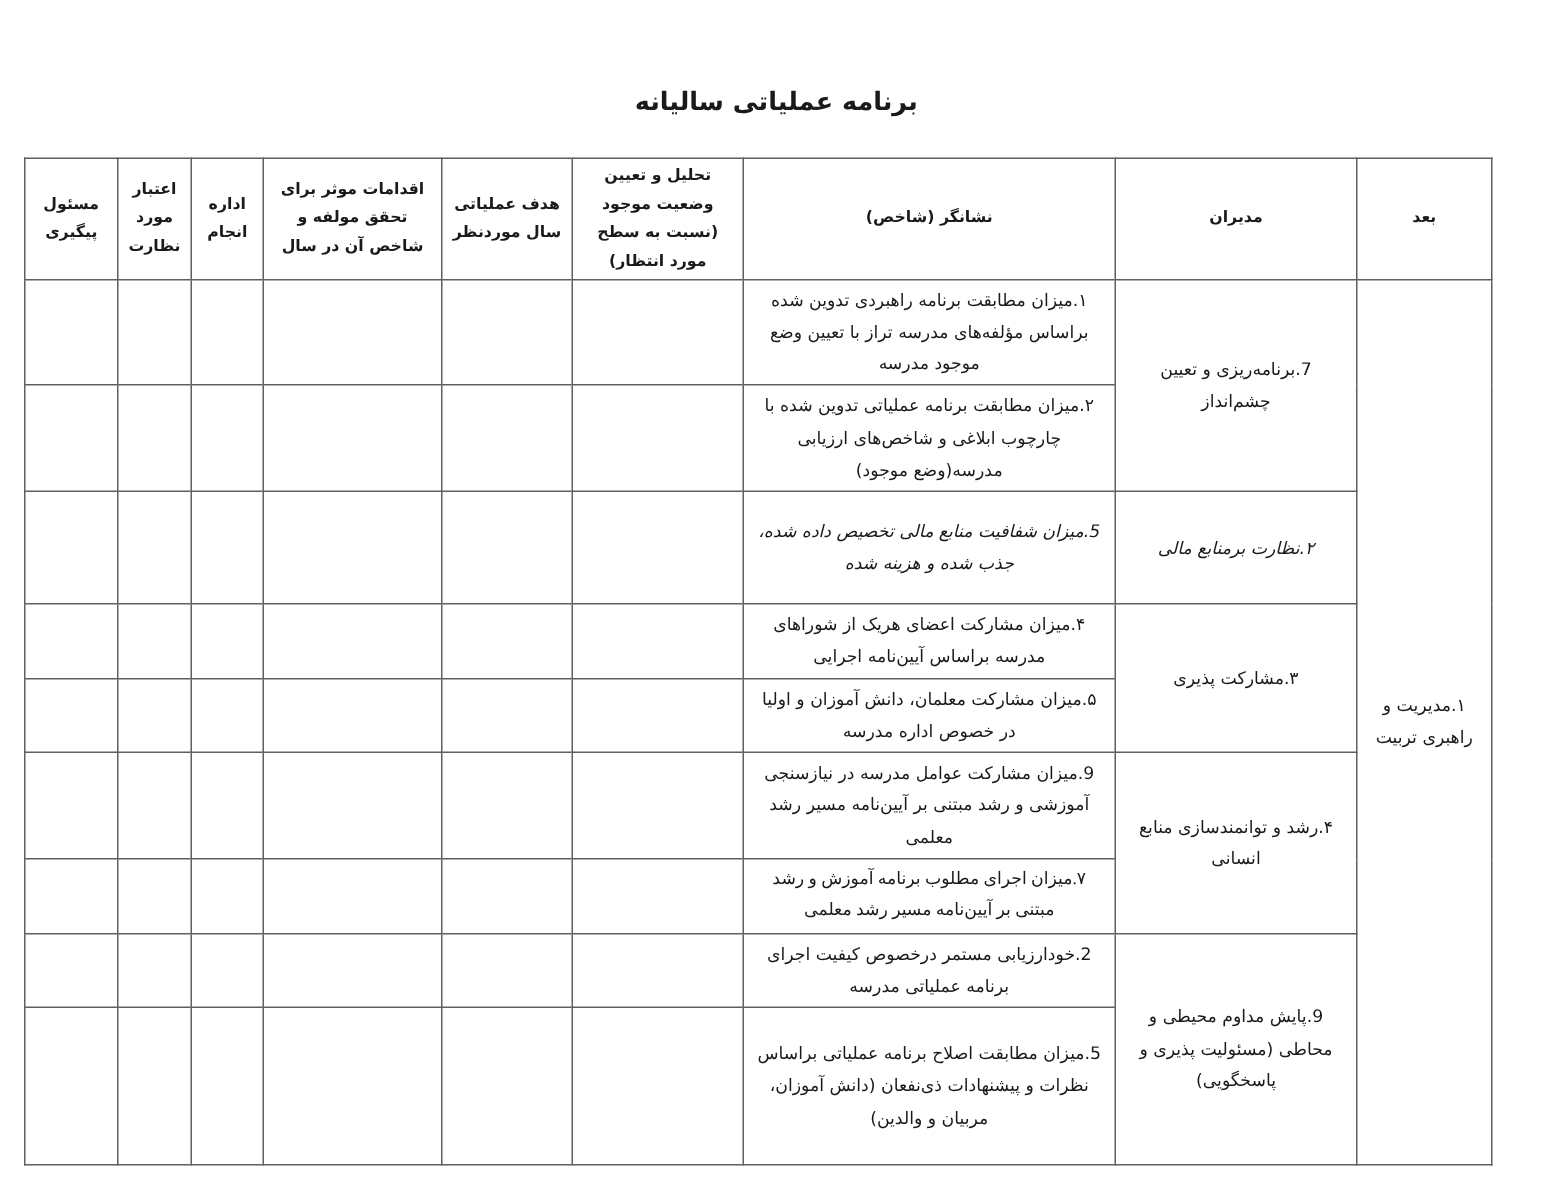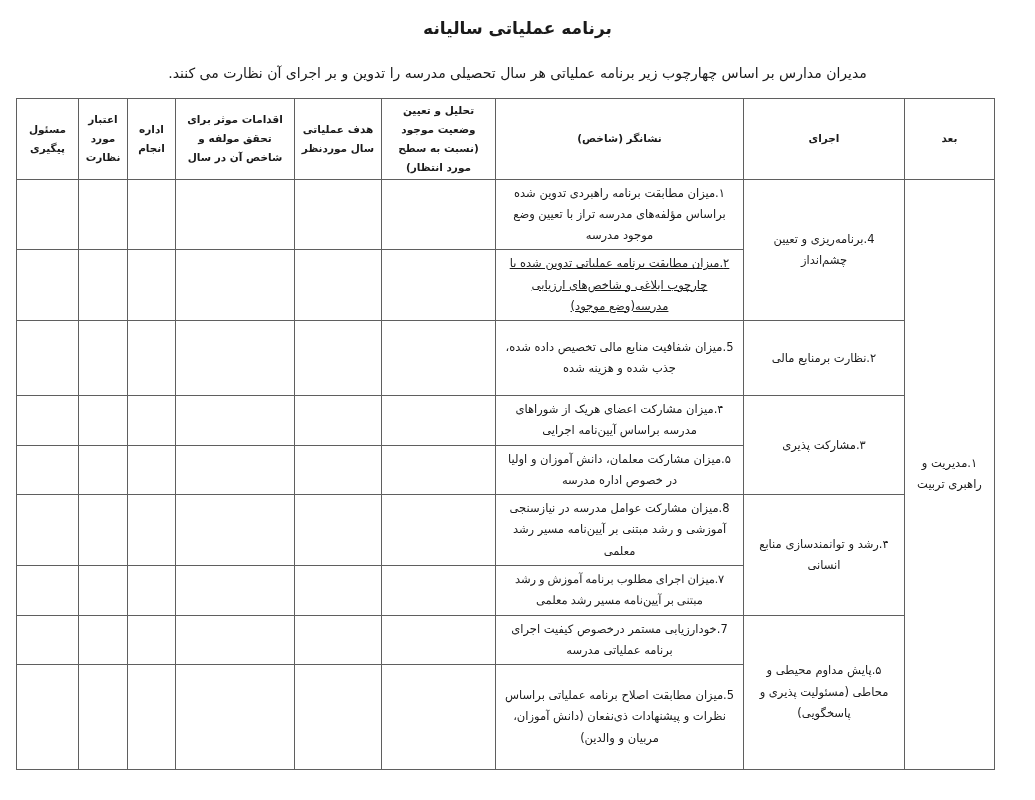--- a/index.html
+++ b/index.html
@@ -4,21 +4,21 @@
 <style>
   * { box-sizing: border-box; margin: 0; padding: 0; }
   html, body {
     width: 1035px; height: 800px;
     background: #ffffff;
     font-family: "DejaVu Sans", sans-serif;
     color: #1a1a1a;
     direction: rtl;
     overflow: hidden;
   }
-  .page { padding-top: 18px; }
+  .page { padding-top: 58px; }
   .doc-title {
     text-align: center;
     font-size: 17px;
     font-weight: bold;
     letter-spacing: 0;
     margin-bottom: 27px;
   }
   .doc-subtitle {
     text-align: center;
     font-size: 14px;
@@ -46,67 +46,66 @@
     padding: 2px 4px;
   }
   table.plan tbody td {
     font-size: 11.5px;
     line-height: 1.85;
   }
   td.indicator-cell { padding: 2px 10px; }
   td.component-cell, td.dimension-cell { line-height: 2.3; }
   
   tbody tr:nth-child(1) { height: 65px; }
-  tbody tr:nth-child(2) { height: 67px; text-decoration: underline; }
-  tbody tr:nth-child(3) { height: 75px; }
+  tbody tr:nth-child(2) { height: 67px; }
+  tbody tr:nth-child(3) { height: 75px; font-style: italic; }
   tbody tr:nth-child(4) { height: 45px; }
   tbody tr:nth-child(5) { height: 49px; margin-left: 28px; }
   tbody tr:nth-child(6) { height: 67px; }
   tbody tr:nth-child(7) { height: 47px; font-family: Liberation Serif, serif; }
   tbody tr:nth-child(8) { height: 49px; }
   tbody tr:nth-child(9) { height: 105px; }
 </style>
 </head>
 <body>
 
 <div class="page">
 
   <h1 class="doc-title">برنامه عملیاتی سالیانه</h1>
 
-  <p class="doc-subtitle">مدیران مدارس بر اساس چهارچوب زیر برنامه عملیاتی هر سال تحصیلی مدرسه را تدوین و بر اجرای آن نظارت می کنند.</p>
 
   <table class="plan">
     <colgroup>
       <col style="width:90px">
       <col style="width:161px">
       <col style="width:248px">
       <col style="width:114px">
       <col style="width:87px">
       <col style="width:119px">
       <col style="width:48px">
       <col style="width:49px">
       <col style="width:62px">
     </colgroup>
     <thead>
       <tr>
         <th>بعد</th>
-        <th>اجرای</th>
+        <th>مدیران</th>
         <th>نشانگر (شاخص)</th>
         <th>تحلیل و تعیین وضعیت موجود (نسبت به سطح مورد انتظار)</th>
         <th>هدف عملیاتی سال موردنظر</th>
         <th>اقدامات موثر برای تحقق مولفه و شاخص آن در سال</th>
         <th>اداره انجام</th>
         <th>اعتبار مورد نظارت</th>
         <th>مسئول پیگیری</th>
       </tr>
     </thead>
     <tbody>
       <tr>
         <td class="dimension-cell" rowspan="9">۱.مدیریت و راهبری تربیت</td>
-        <td class="component-cell" rowspan="2">4.برنامه‌ریزی و تعیین چشم‌انداز</td>
+        <td class="component-cell" rowspan="2">7.برنامه‌ریزی و تعیین چشم‌انداز</td>
         <td class="indicator-cell">۱.میزان مطابقت برنامه راهبردی تدوین شده براساس مؤلفه‌های مدرسه تراز با تعیین وضع موجود مدرسه</td>
         <td></td>
         <td></td>
         <td></td>
         <td></td>
         <td></td>
         <td></td>
       </tr>
       <tr>
         <td class="indicator-cell">۲.میزان مطابقت برنامه عملیاتی تدوین شده با چارچوب ابلاغی و شاخص‌های ارزیابی مدرسه(وضع موجود)</td>
@@ -141,40 +140,40 @@
         <td class="indicator-cell">۵.میزان مشارکت معلمان، دانش آموزان و اولیا در خصوص اداره مدرسه</td>
         <td></td>
         <td></td>
         <td></td>
         <td></td>
         <td></td>
         <td></td>
       </tr>
       <tr>
         <td class="component-cell" rowspan="2">۴.رشد و توانمندسازی منابع انسانی</td>
-        <td class="indicator-cell">8.میزان مشارکت عوامل مدرسه در نیازسنجی آموزشی و رشد مبتنی بر آیین‌نامه مسیر رشد معلمی</td>
+        <td class="indicator-cell">9.میزان مشارکت عوامل مدرسه در نیازسنجی آموزشی و رشد مبتنی بر آیین‌نامه مسیر رشد معلمی</td>
         <td></td>
         <td></td>
         <td></td>
         <td></td>
         <td></td>
         <td></td>
       </tr>
       <tr>
         <td class="indicator-cell">۷.میزان اجرای مطلوب برنامه آموزش و رشد مبتنی بر آیین‌نامه مسیر رشد معلمی</td>
         <td></td>
         <td></td>
         <td></td>
         <td></td>
         <td></td>
         <td></td>
       </tr>
       <tr>
-        <td class="component-cell" rowspan="2">۵.پایش مداوم محیطی و محاطی (مسئولیت پذیری و پاسخگویی)</td>
-        <td class="indicator-cell">7.خودارزیابی مستمر درخصوص کیفیت اجرای برنامه عملیاتی مدرسه</td>
+        <td class="component-cell" rowspan="2">9.پایش مداوم محیطی و محاطی (مسئولیت پذیری و پاسخگویی)</td>
+        <td class="indicator-cell">2.خودارزیابی مستمر درخصوص کیفیت اجرای برنامه عملیاتی مدرسه</td>
         <td></td>
         <td></td>
         <td></td>
         <td></td>
         <td></td>
         <td></td>
       </tr>
       <tr>
         <td class="indicator-cell">5.میزان مطابقت اصلاح برنامه عملیاتی براساس نظرات و پیشنهادات ذی‌نفعان (دانش آموزان، مربیان و والدین)</td>
         <td></td>

